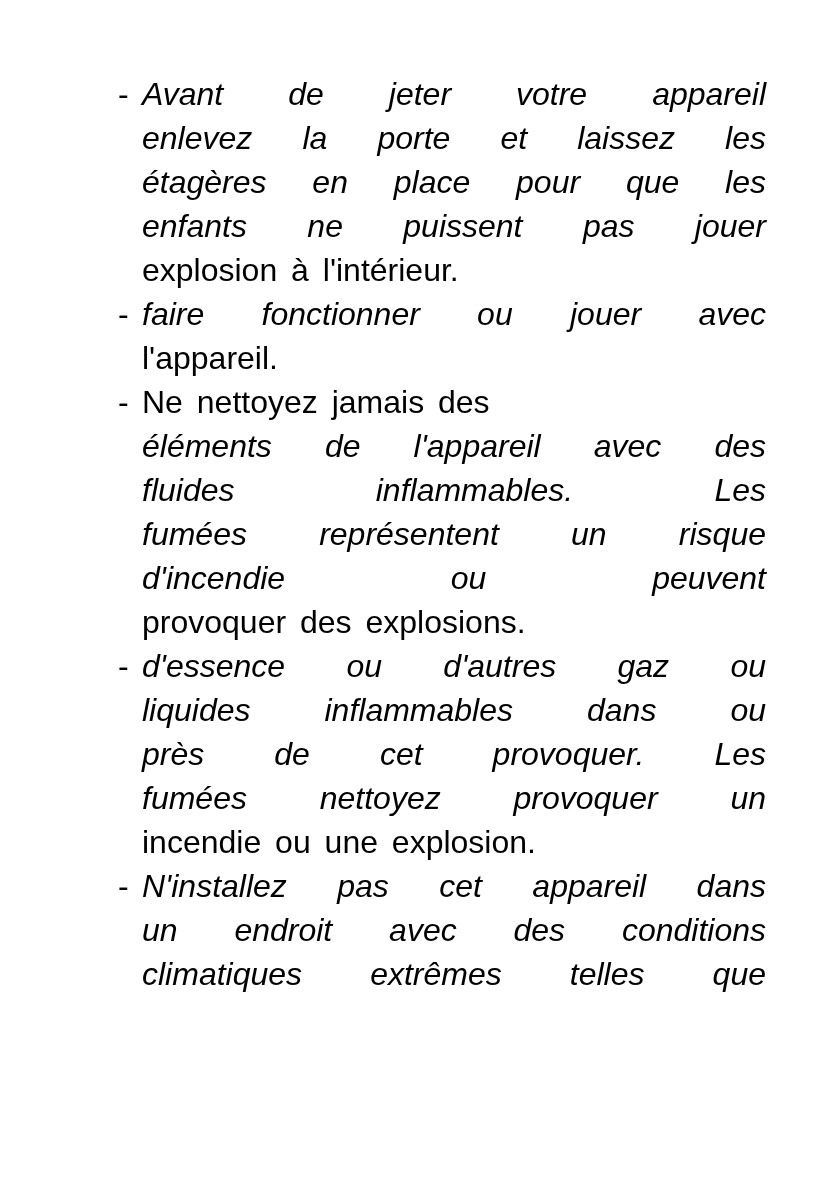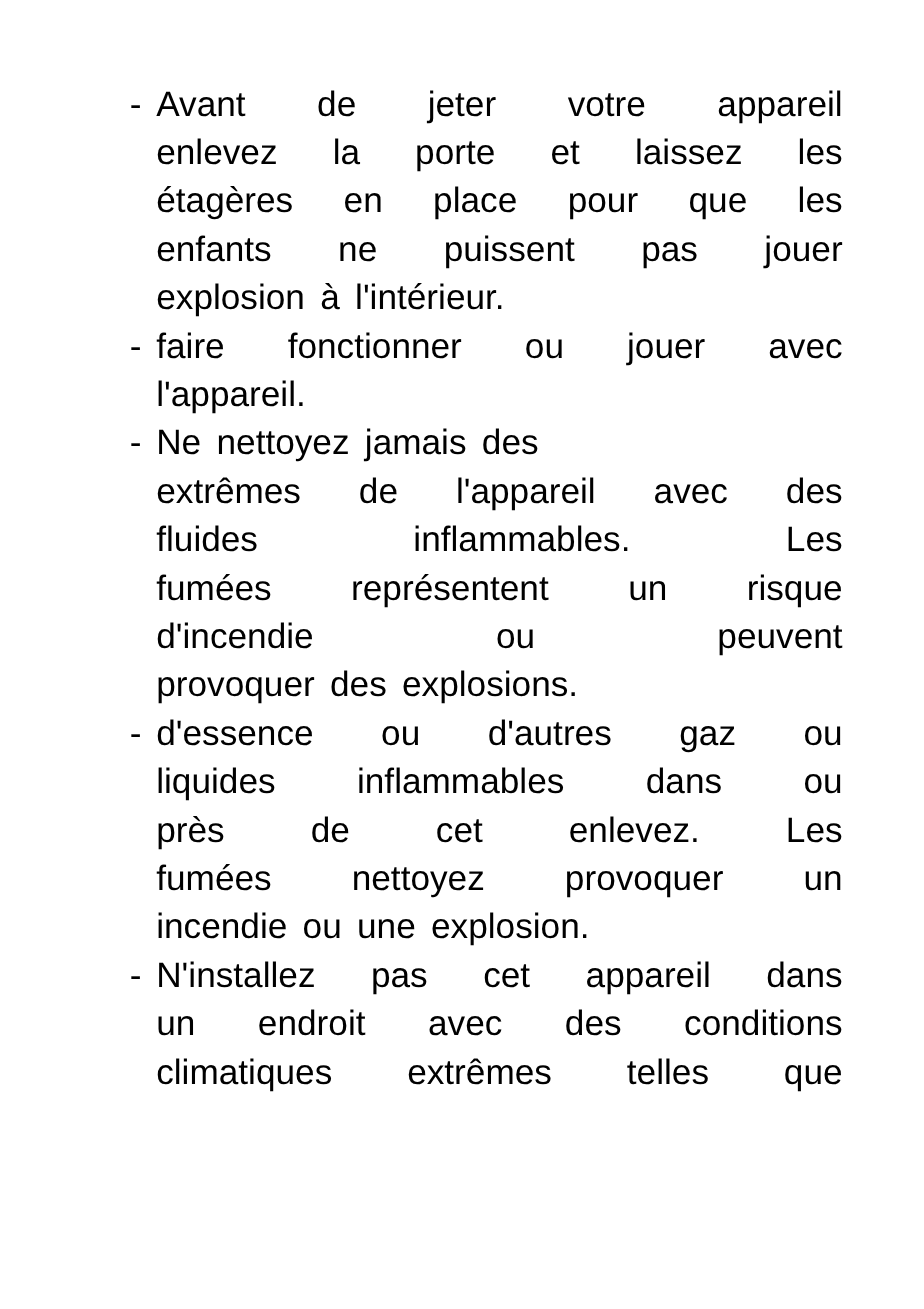--- a/index.html
+++ b/index.html
@@ -49,20 +49,21 @@
   }
   .line {
     white-space: nowrap;
     line-height: 44px;
   }
   
   .j {
     white-space: normal;
     text-align: justify;
     text-align-last: justify;
+    font-style: italic;
   }
   
   .nj {
     word-spacing: 5px;
   }
 </style>
 </head>
 <body>
 
 <div class="page">
@@ -84,34 +85,34 @@
       <div class="lines">
         <div class="line j">faire fonctionner ou jouer avec</div>
         <div class="line nj">l'appareil.</div>
       </div>
     </div>
 
     <div class="item">
       <div class="marker">-</div>
       <div class="lines">
         <div class="line nj">Ne nettoyez jamais des</div>
-        <div class="line j">extrêmes de l'appareil avec des</div>
+        <div class="line j">éléments de l'appareil avec des</div>
         <div class="line j">fluides inflammables. Les</div>
         <div class="line j">fumées représentent un risque</div>
         <div class="line j">d'incendie ou peuvent</div>
         <div class="line nj">provoquer des explosions.</div>
       </div>
     </div>
 
     <div class="item">
       <div class="marker">-</div>
       <div class="lines">
         <div class="line j">d'essence ou d'autres gaz ou</div>
         <div class="line j">liquides inflammables dans ou</div>
-        <div class="line j">près de cet enlevez. Les</div>
+        <div class="line j">près de cet provoquer. Les</div>
         <div class="line j">fumées nettoyez provoquer un</div>
         <div class="line nj">incendie ou une explosion.</div>
       </div>
     </div>
 
     <div class="item">
       <div class="marker">-</div>
       <div class="lines">
         <div class="line j">N'installez pas cet appareil dans</div>
         <div class="line j">un endroit avec des conditions</div>

